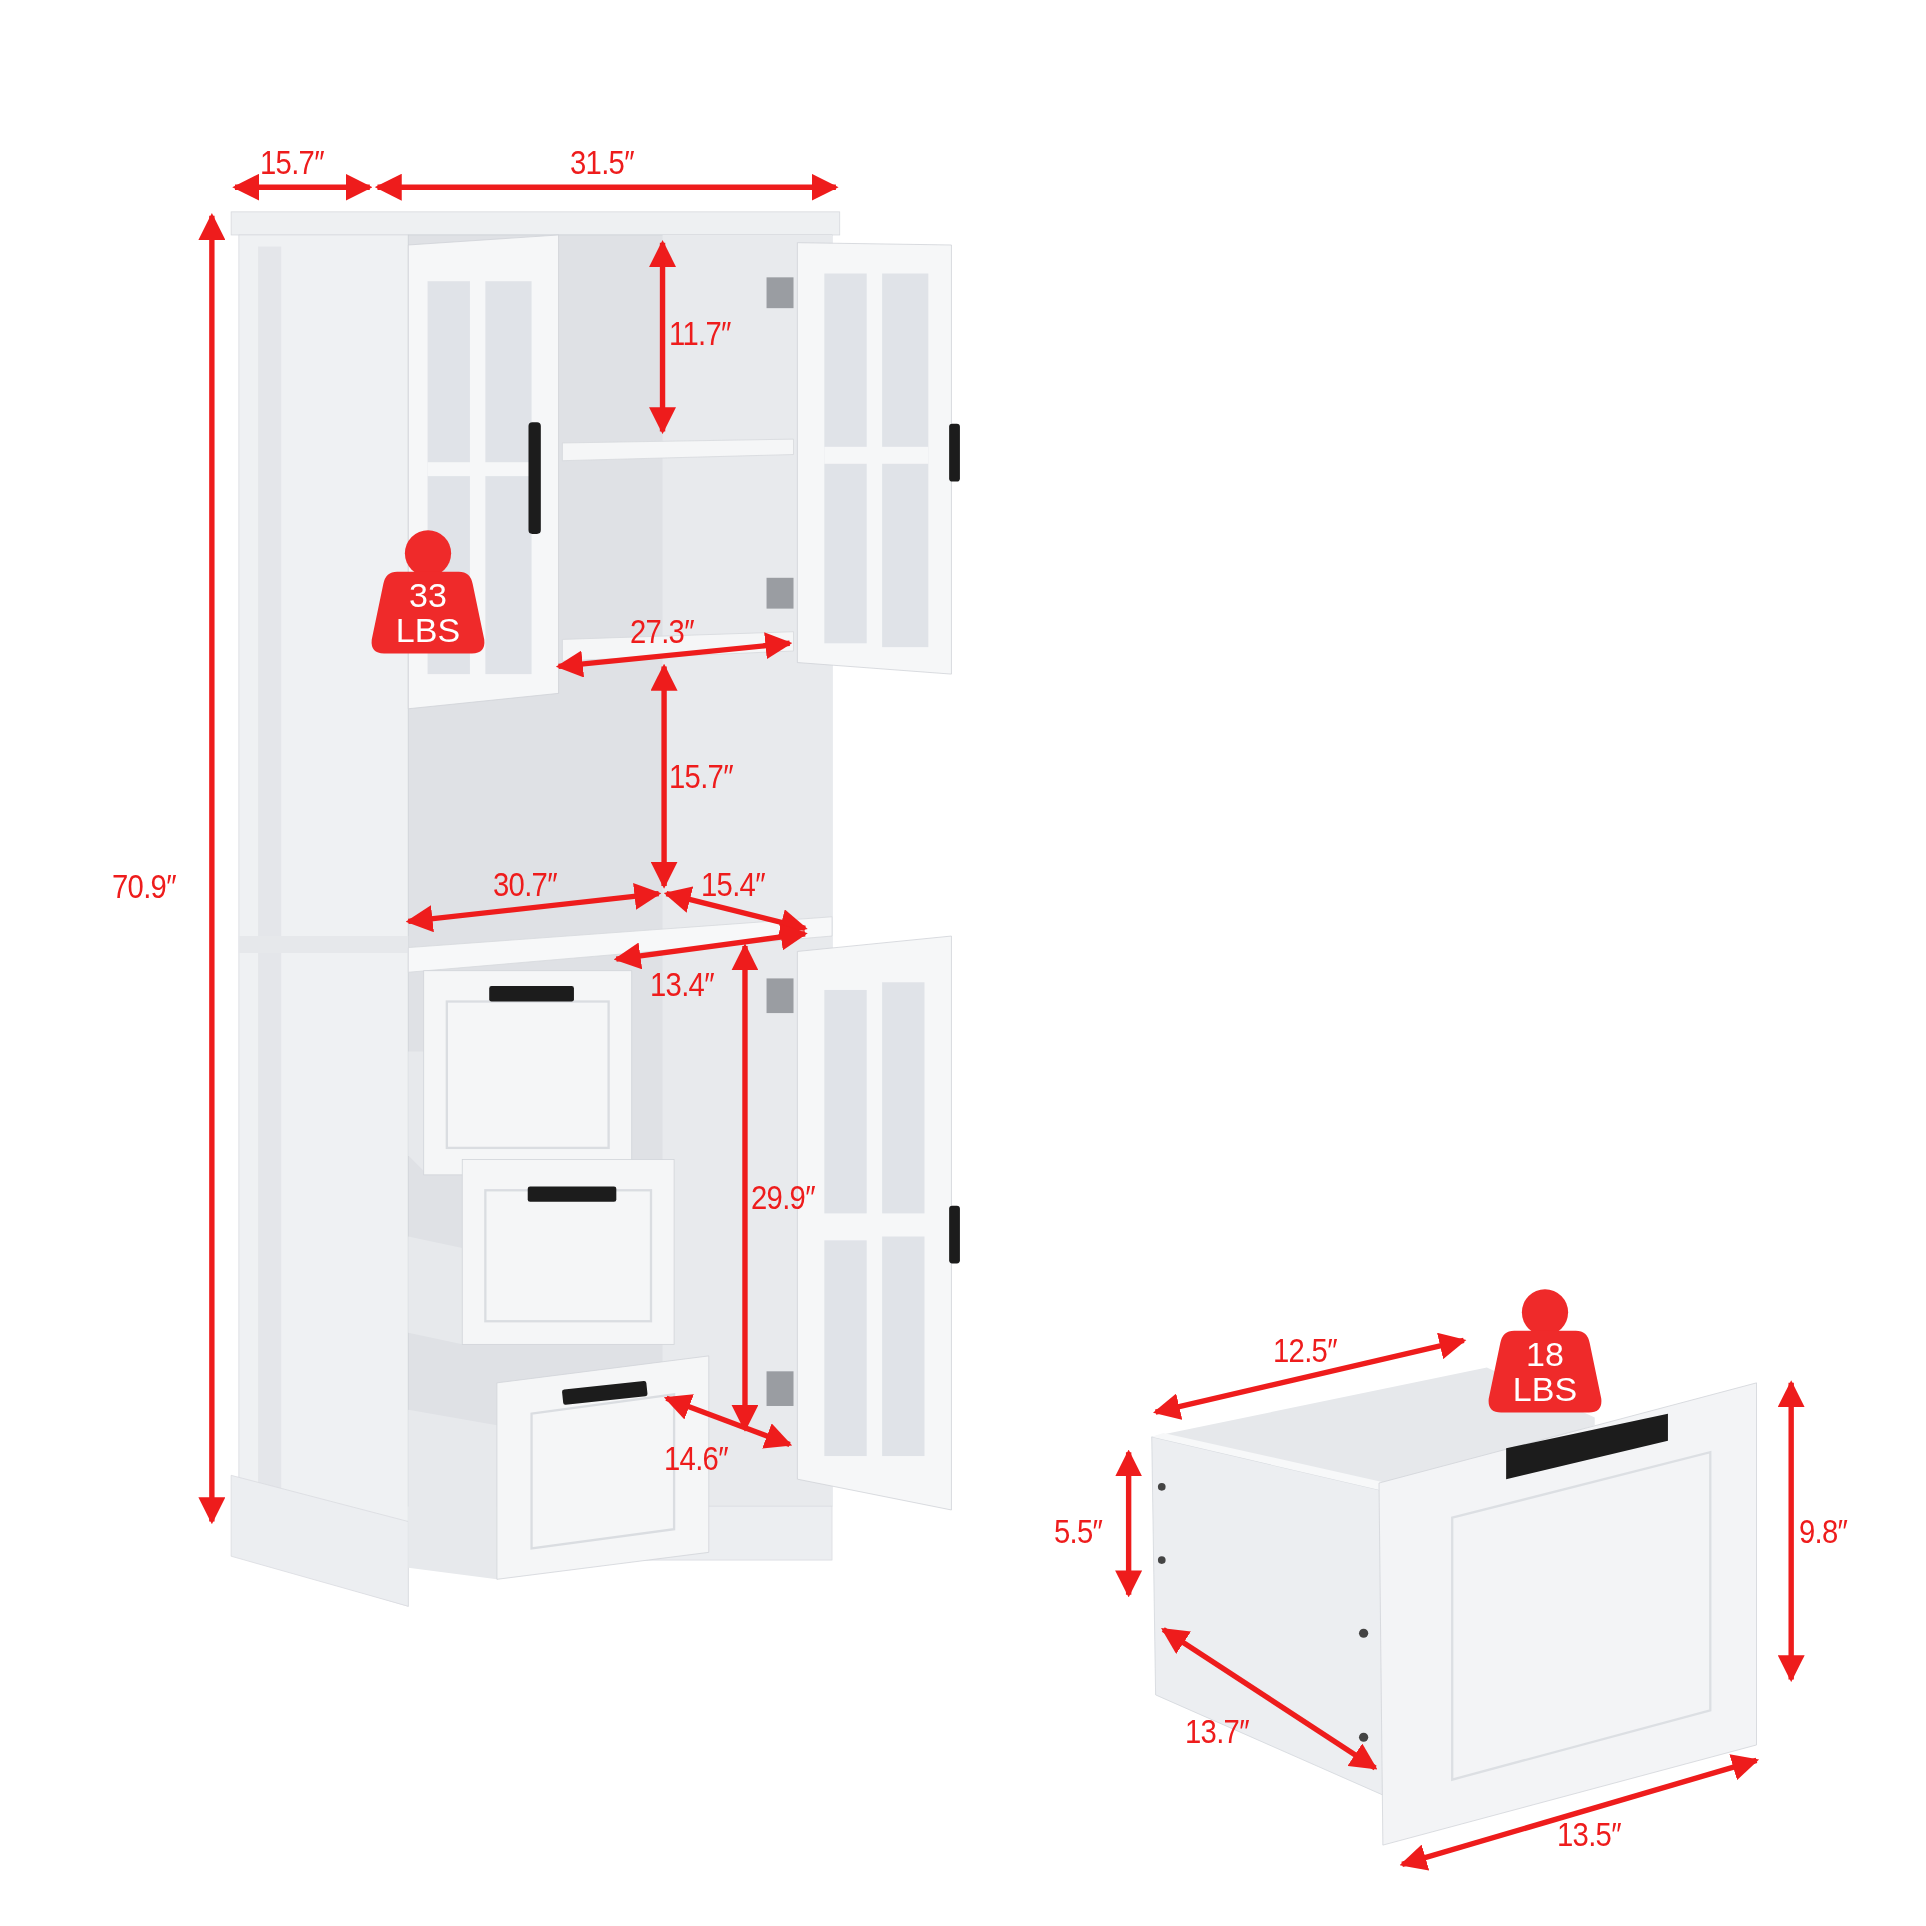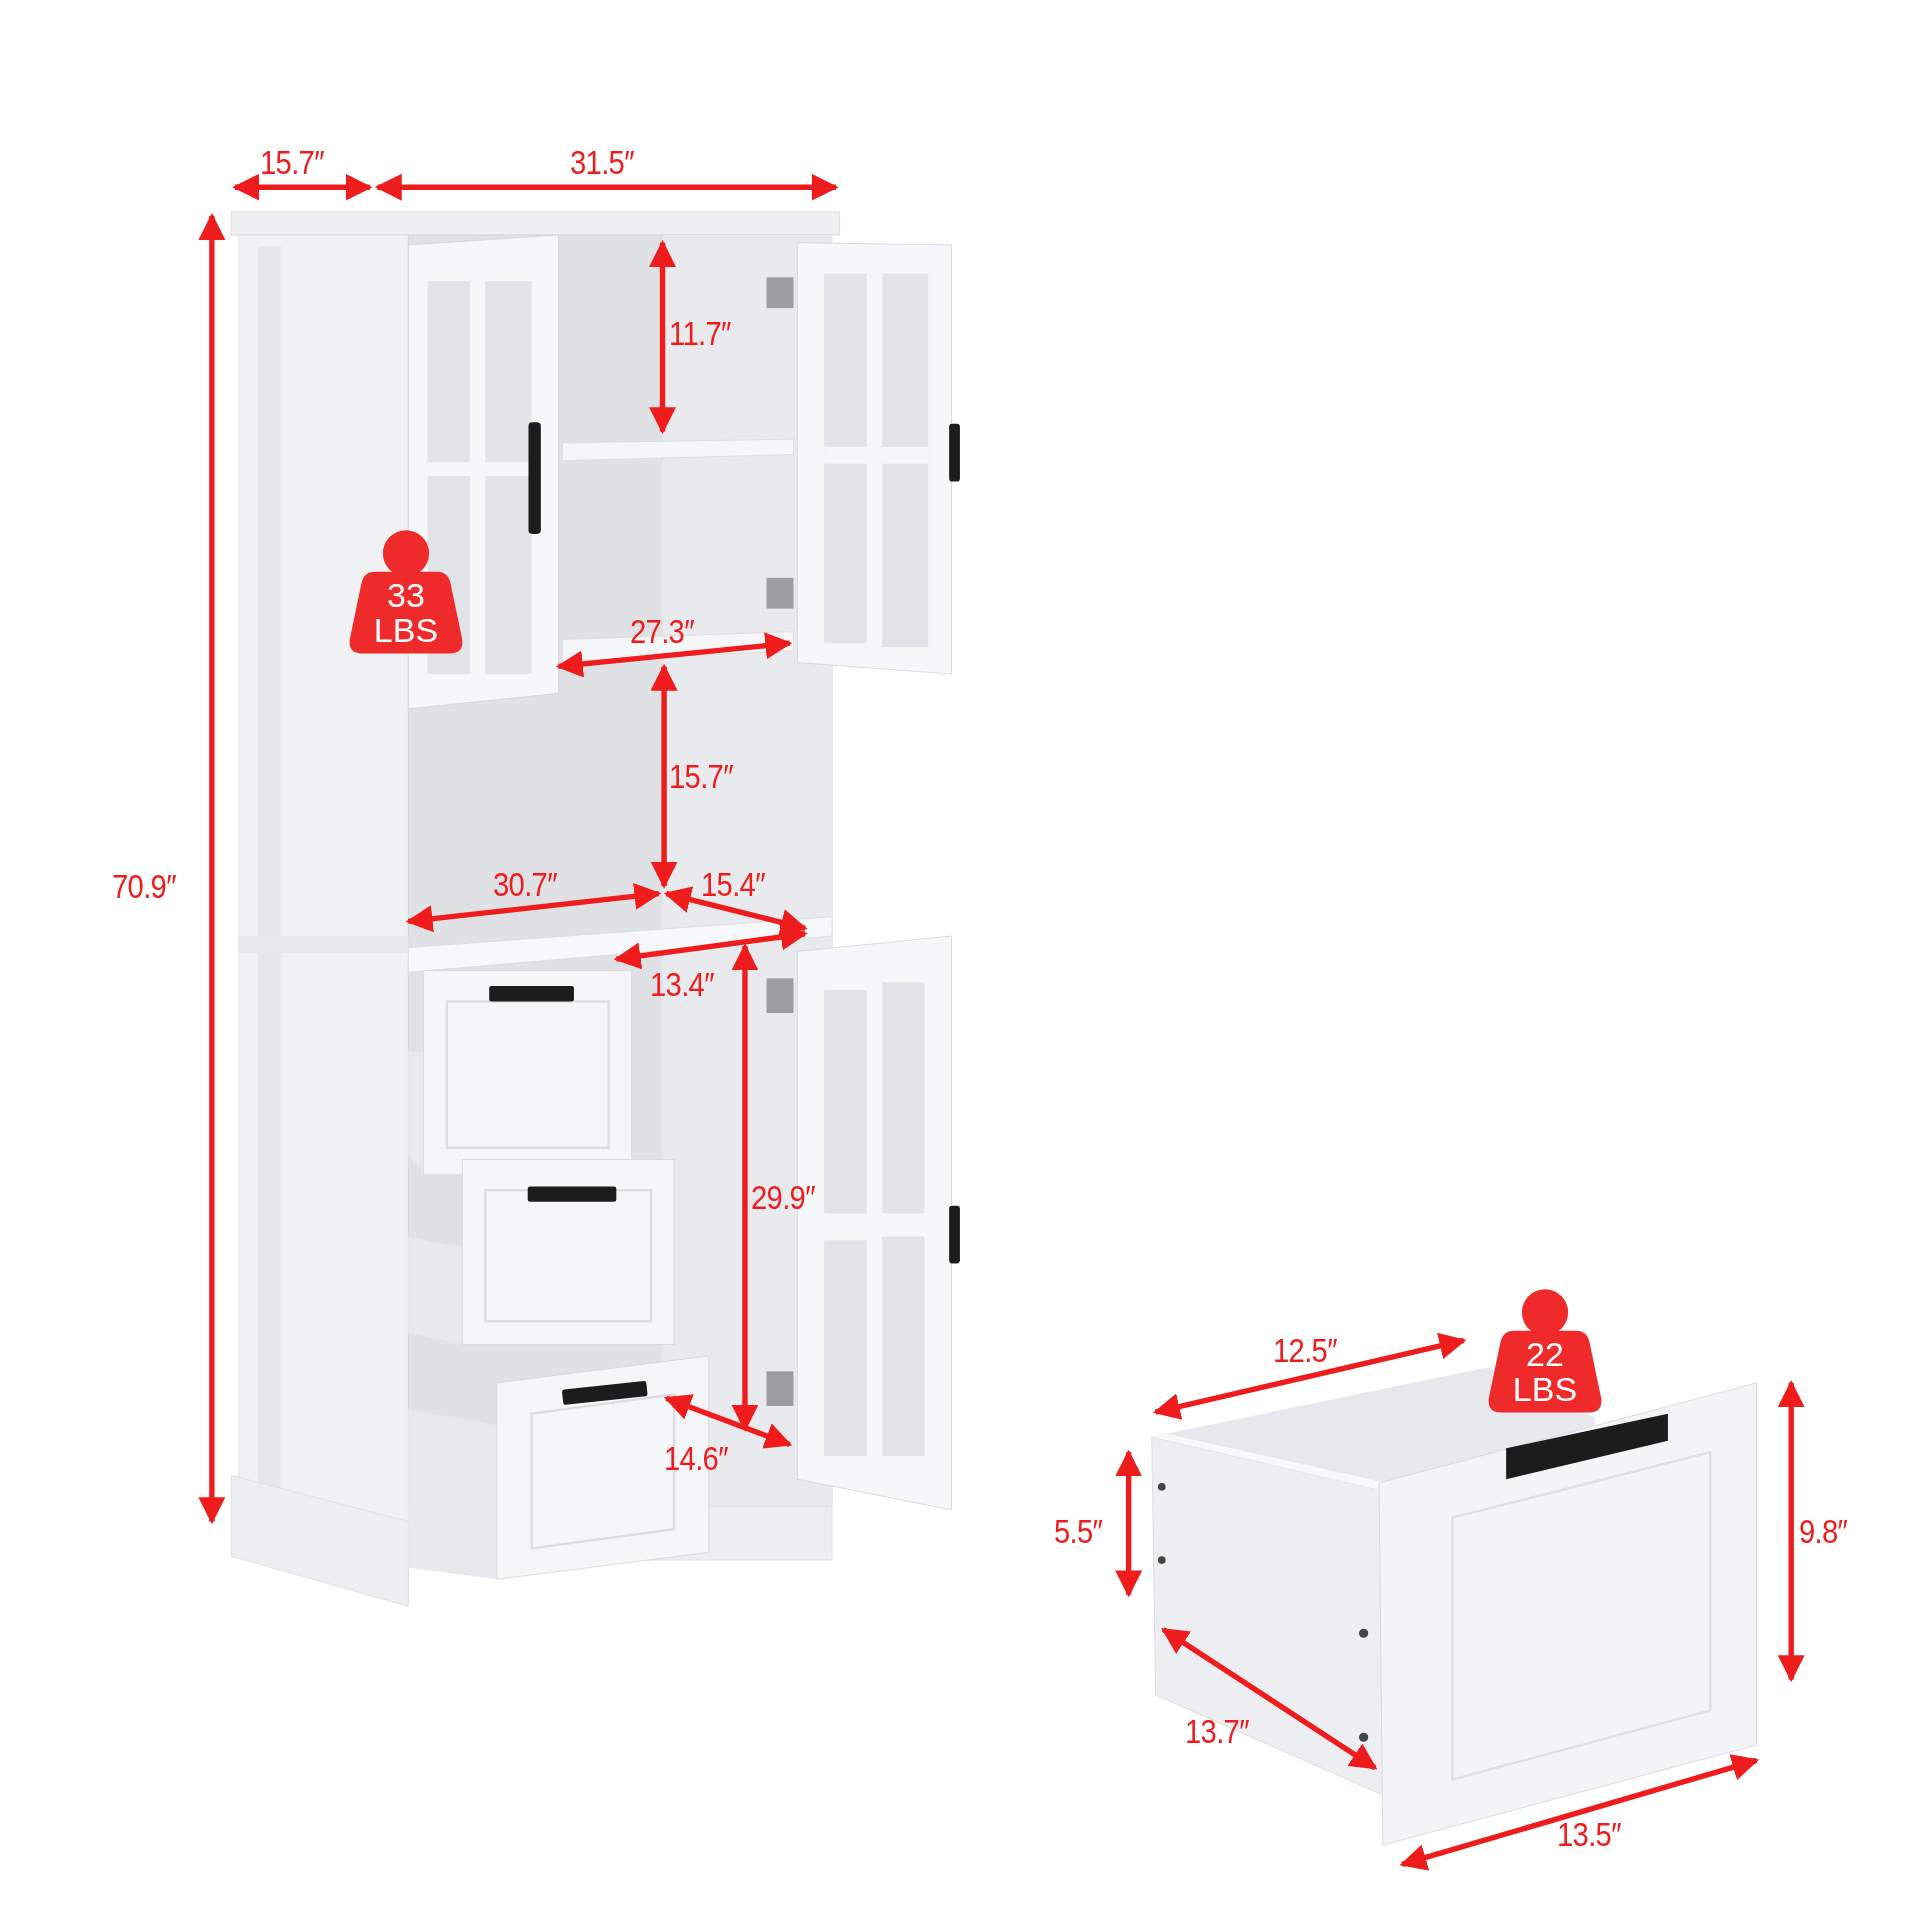--- a/index.html
+++ b/index.html
@@ -134,35 +134,35 @@
     <line x1="1465" y1="1885" x2="1465" y2="2070" marker-start="url(#ah)" marker-end="url(#ah)"></line>
 
     <line x1="2325" y1="1795" x2="2325" y2="2180" marker-start="url(#ah)" marker-end="url(#ah)"></line>
 
     <line x1="1510" y1="2115" x2="1785" y2="2295" marker-start="url(#ah)" marker-end="url(#ah)"></line>
 
     <line x1="1820" y1="2420" x2="2280" y2="2285" marker-start="url(#ah)" marker-end="url(#ah)"></line>
   </g>
 </svg>
 
-<div class="weight" style="left:348px;top:524px;width:116px;height:131px;">
+<div class="weight" style="left:370px;top:524px;width:116px;height:131px;">
   <svg width="116" height="131" viewBox="0 0 150 170">
     <circle cx="75" cy="38" r="30" fill="#ef2a2a"></circle>
     <path d="M35,62 L115,62 Q130,62 133,78 L148,150 Q150,168 132,168 L18,168 Q0,168 2,150 L17,78 Q20,62 35,62 Z" fill="#ef2a2a"></path>
   </svg>
   <div class="wt" style="top:54px;">33</div>
   <div class="wt" style="top:89px;">LBS</div>
 </div>
 
 <div class="weight" style="left:1487px;top:1283px;width:116px;height:131px;">
   <svg width="116" height="131" viewBox="0 0 150 170">
     <circle cx="75" cy="38" r="30" fill="#ef2a2a"></circle>
     <path d="M35,62 L115,62 Q130,62 133,78 L148,150 Q150,168 132,168 L18,168 Q0,168 2,150 L17,78 Q20,62 35,62 Z" fill="#ef2a2a"></path>
   </svg>
-  <div class="wt" style="top:54px;">22</div>
+  <div class="wt" style="top:54px;">18</div>
   <div class="wt" style="top:89px;">LBS</div>
 </div>
 
 <div class="label" style="left:260px;top:145px;">15.7″</div>
 <div class="label" style="left:570px;top:145px;">31.5″</div>
 <div class="label" style="left:112px;top:869px;">70.9″</div>
 <div class="label" style="left:669px;top:316px;">11.7″</div>
 <div class="label" style="left:630px;top:614px;">27.3″</div>
 <div class="label" style="left:669px;top:759px;">15.7″</div>
 <div class="label" style="left:493px;top:867px;">30.7″</div>

